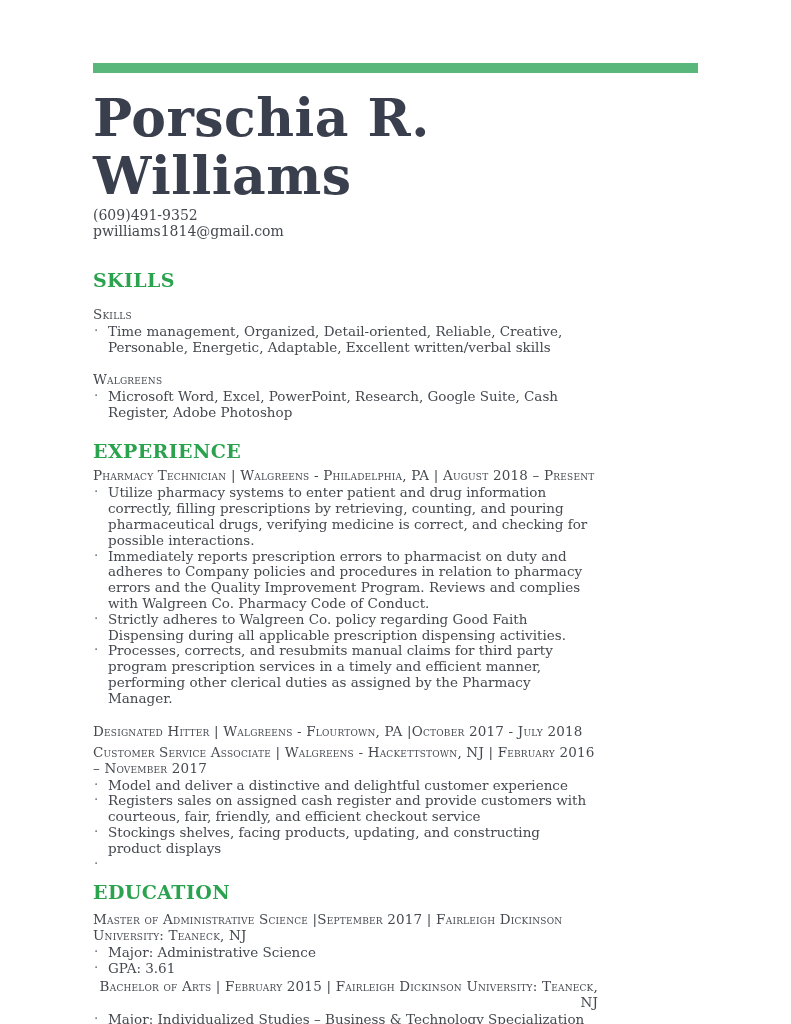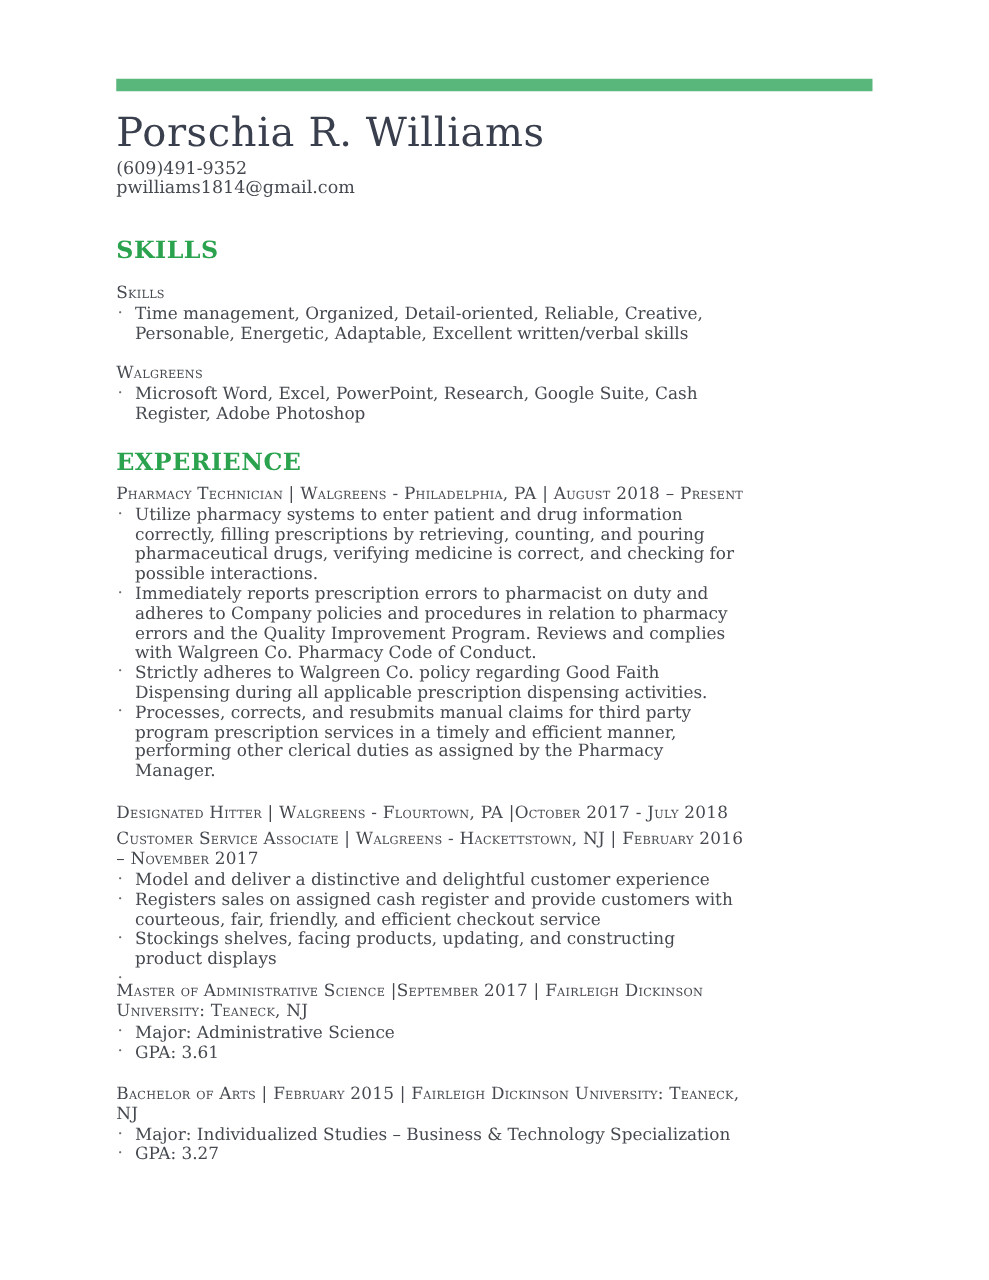--- a/index.html
+++ b/index.html
@@ -12,42 +12,42 @@
   html,body{margin:0;padding:0;}
   body{
     width:791px;height:1024px;background:#ffffff;
     font-family:"DejaVu Serif","Liberation Serif",serif;
     color:var(--text);
   }
   .page{position:relative;width:791px;height:1024px;background:#ffffff;overflow:hidden;}
   .content{position:absolute;left:93px;top:0;width:612px;}
   .accent-bar{margin-top:63px;width:605px;height:10px;background:var(--accent);}
   .name{
-    font-size:32px;font-weight:400;color:var(--name-color);
+    font-size:52px;font-weight:700;color:var(--name-color);
     margin:16px 0 3px 0;line-height:1.12;letter-spacing:0.5px;
   }
   .contact-line{font-size:14px;line-height:15.5px;color:var(--text);}
   h2.section-heading{
     font-size:19px;font-weight:700;color:var(--heading);
     margin:0;line-height:1.1;letter-spacing:0.4px;
   }
   #skills .section-heading{margin-top:31px;}
   #experience .section-heading{margin-top:20px;}
   #education .section-heading{margin-top:25px;}
   .subhead{
     font-variant:small-caps;font-size:13.5px;font-weight:400;
     color:var(--text);margin:0;line-height:16px;max-width:505px;
     letter-spacing:0.2px;
   }
   .group-title{margin-top:15px;}
   .job-title{margin-top:6px;}
   .job-title.gap-lg{margin-top:16px;}
   .job-title.gap-sm{margin-top:5px;}
   .degree-title{margin-top:9px;}
-  .degree-title.gap-lg{margin-top:16px;}
+  .degree-title.gap-lg{margin-top:1px;text-align:right;}
   ul.bullets{
     list-style:none;margin:2px 0 0 0;padding:0;
     width:502px;font-size:13.5px;line-height:15.8px;color:var(--text);
   }
   ul.bullets li{position:relative;padding-left:15px;margin:0;}
   ul.bullets .dot{position:absolute;left:1px;top:-1px;color:#6b6f75;}
 </style>
 </head>
 <body>
 
@@ -92,20 +92,21 @@
       <p class="subhead job-title gap-sm">Customer Service Associate | Walgreens - Hackettstown, NJ | February 2016 – November 2017</p>
       <ul class="bullets">
         <li><span class="dot">·</span><span>Model and deliver a distinctive and delightful customer experience</span></li>
         <li><span class="dot">·</span><span>Registers sales on assigned cash register and provide customers with courteous, fair, friendly, and efficient checkout service</span></li>
         <li><span class="dot">·</span><span>Stockings shelves, facing products, updating, and constructing product displays</span></li>
         <li><span class="dot">·</span></li>
       </ul>
     </section>
 
     <section id="education">
+      <h2 class="section-heading">EDUCATION</h2>
 
       <p class="subhead degree-title">Master of Administrative Science |September 2017 | Fairleigh Dickinson University: Teaneck, NJ</p>
       <ul class="bullets">
         <li><span class="dot">·</span><span>Major: Administrative Science</span></li>
         <li><span class="dot">·</span><span>GPA: 3.61</span></li>
       </ul>
 
       <p class="subhead degree-title gap-lg">Bachelor of Arts | February 2015 | Fairleigh Dickinson University: Teaneck, NJ</p>
       <ul class="bullets">
         <li><span class="dot">·</span><span>Major: Individualized Studies – Business &amp; Technology Specialization</span></li>

